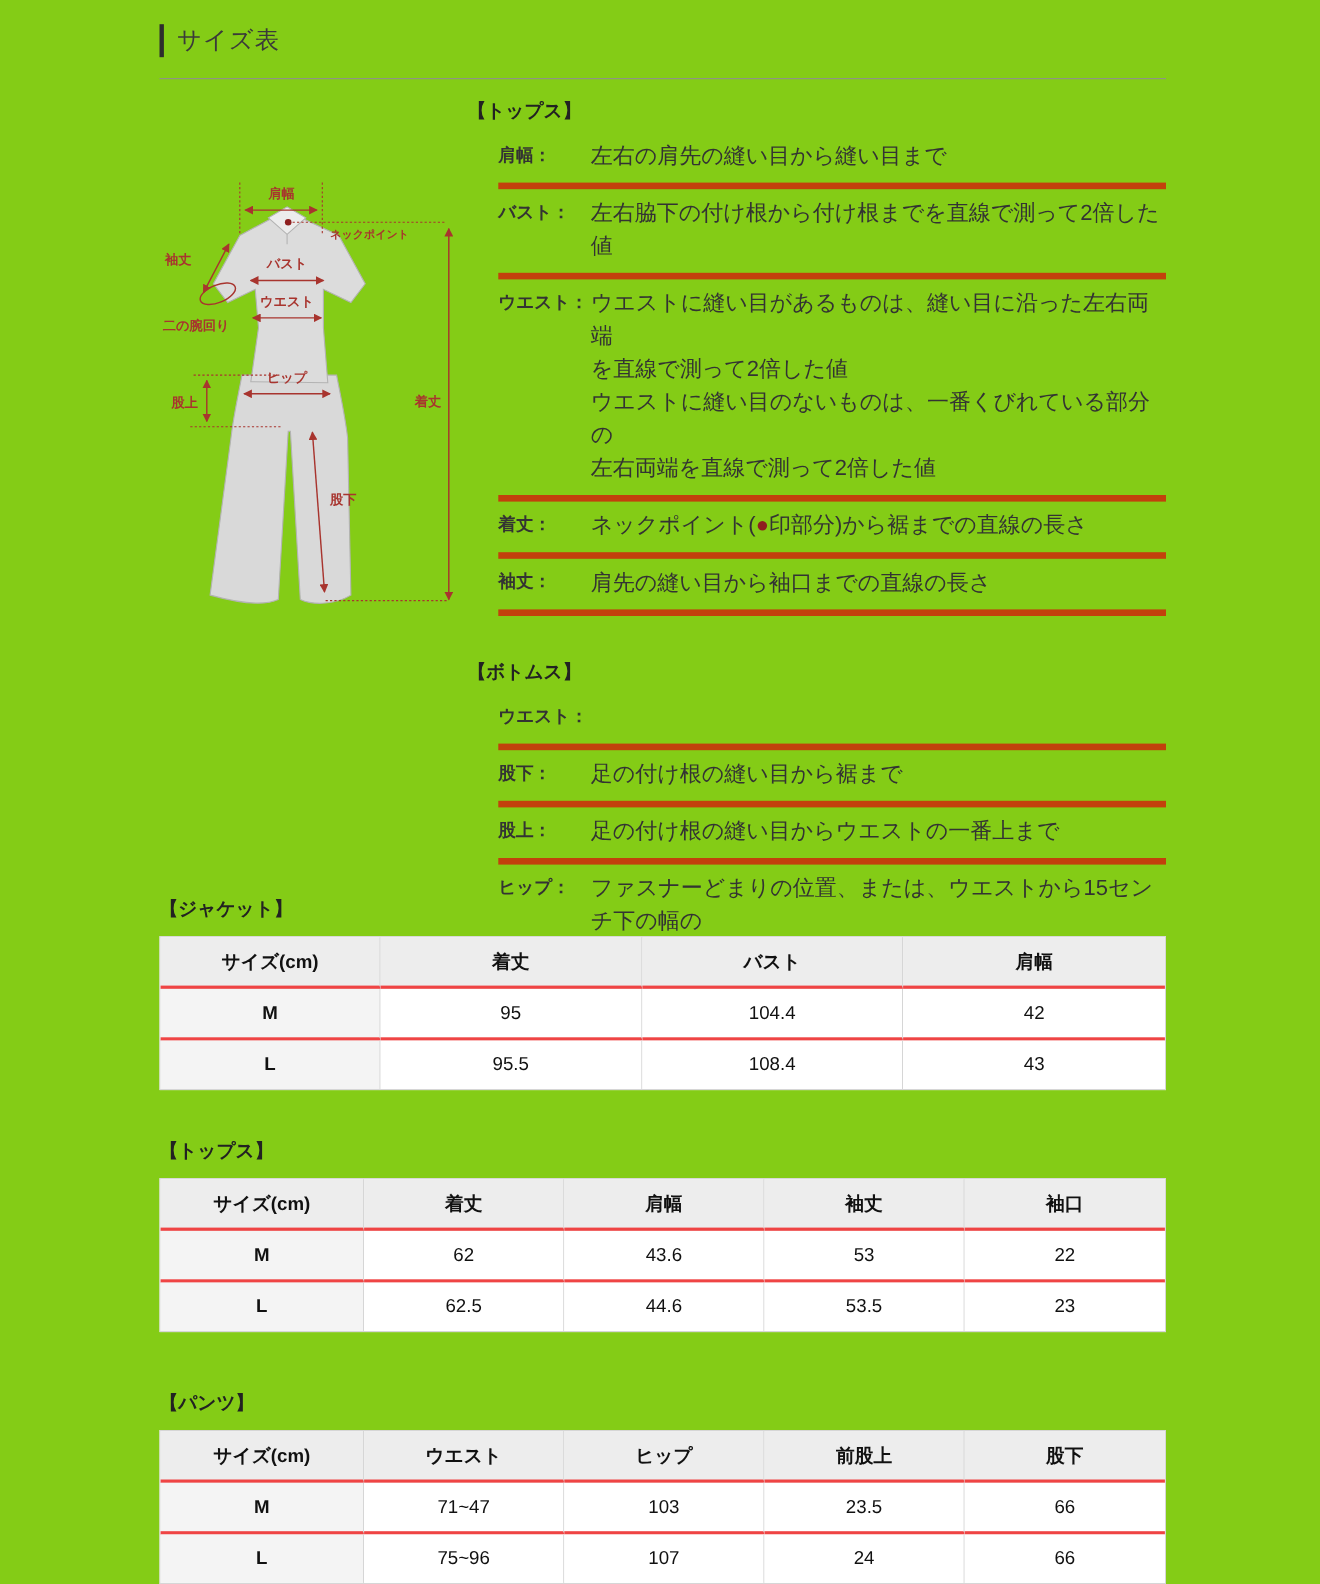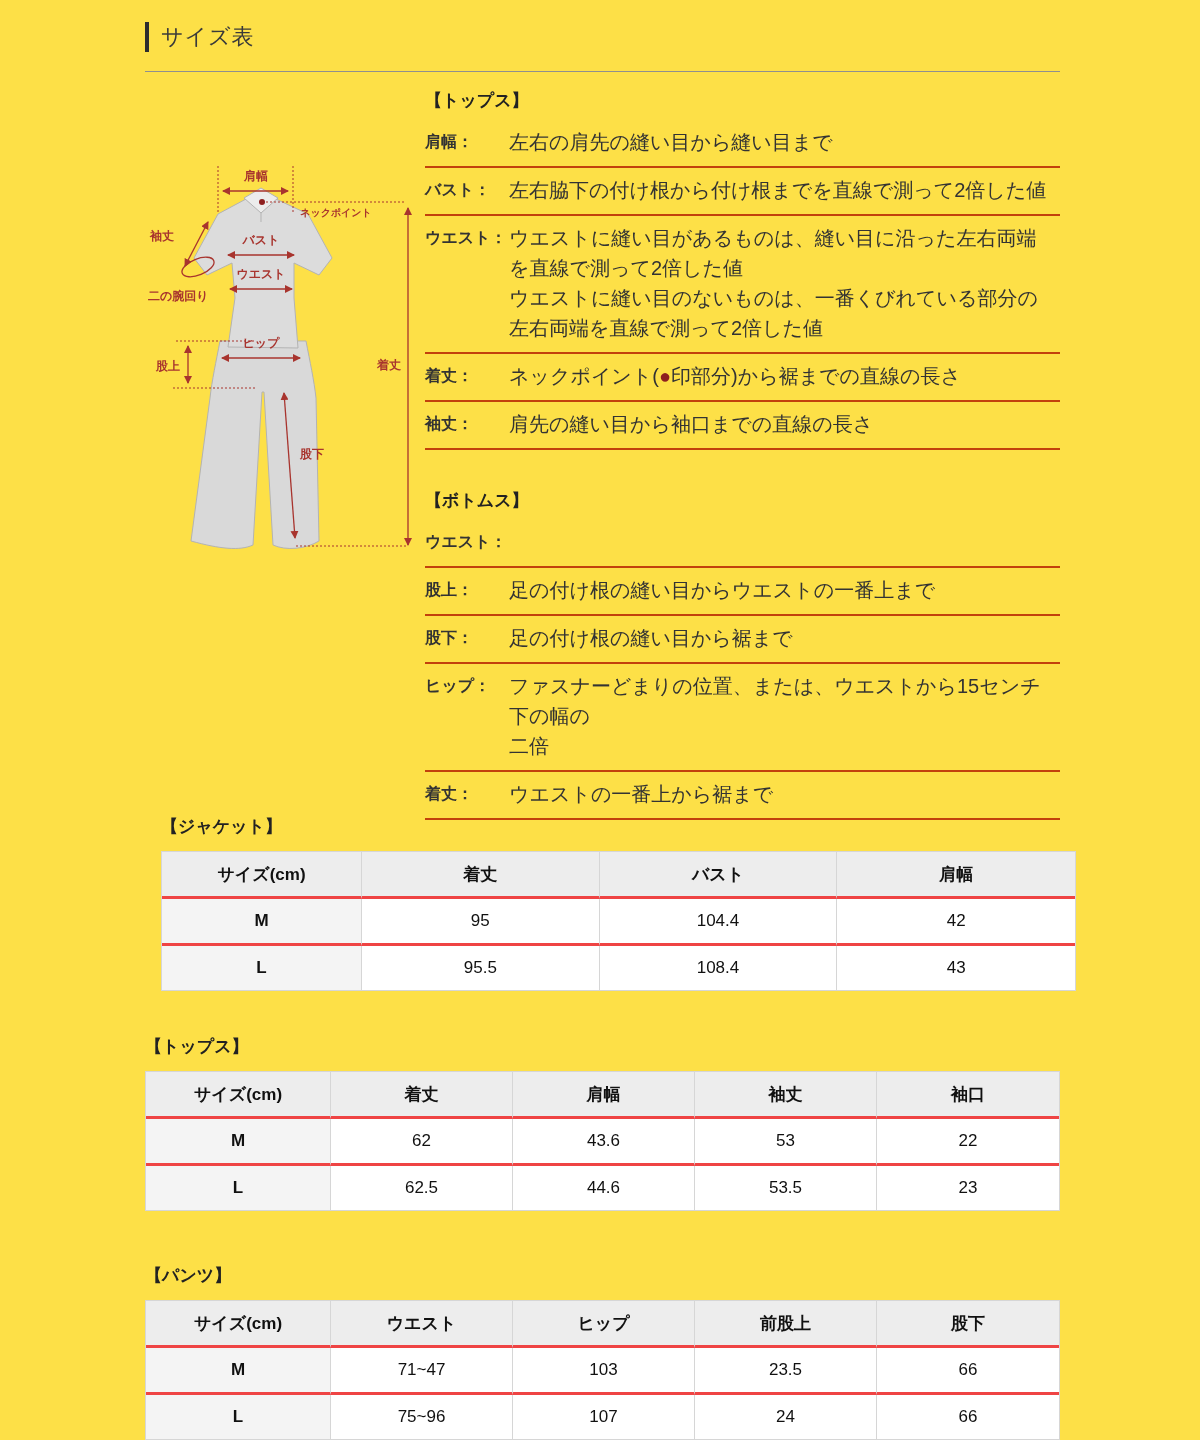--- a/index.html
+++ b/index.html
@@ -1,42 +1,42 @@
 <!DOCTYPE html>
 <html lang="ja"><head>
 <meta charset="utf-8">
 <style>
   html,body{margin:0;padding:0;background:#fff;}
   body{font-family:"Liberation Sans","DejaVu Sans",sans-serif;color:#333;}
-  .page{position:relative;width:1200px;height:1440px;background:#fde047;overflow:hidden;}
+  .page{position:relative;width:1200px;height:1440px;background:#84cc16;overflow:hidden;}
 
   
   .page-title{position:absolute;left:145px;top:22px;font-size:22px;color:#3a3a3a;
     border-left:4px solid #2d2d2d;padding-left:12px;line-height:30px;letter-spacing:1px;}
   .title-rule{position:absolute;left:145px;top:71px;width:915px;height:0;border-top:1px solid #8f8f8f;}
 
   
   .diagram{position:absolute;left:148px;top:136px;width:282px;height:474px;}
   .diagram svg .lbl{fill:#a8342e;font-size:12px;font-weight:bold;}
   .diagram svg .lbl.sm{font-size:10px;}
   .diagram svg .redline{stroke:#a8342e;stroke-width:1.3;fill:none;}
   .diagram svg .dotline{stroke:#a8342e;stroke-width:1;stroke-dasharray:2,2;fill:none;}
 
   
   .defs{position:absolute;left:425px;top:88px;width:635px;}
   .def-heading{font-size:17px;font-weight:bold;color:#222;margin:0 0 6px 0;line-height:26px;}
-  .def-row{display:flex;border-bottom:2px solid #c2410c;padding:7px 0 9px 0;}
+  .def-row{display:flex;border-bottom:6px solid #c2410c;padding:7px 0 9px 0;margin-left:28px;}
   .def-term{flex:0 0 84px;font-size:16px;font-weight:bold;color:#333;line-height:30px;}
   .def-desc{flex:1;font-size:20px;color:#333;line-height:30px;white-space:pre-line;}
   .defs-bottoms-heading{margin-top:38px;}
   .dot{color:#8e1f1f;}
 
   
   .tbl-block{position:absolute;left:145px;width:915px;}
-  .tbl-block.b1{top:815px;margin-left:16px;}
+  .tbl-block.b1{top:815px;}
   .tbl-block.b2{top:1035px;}
   .tbl-block.b3{top:1264px;}
   .tbl-label{font-size:17px;font-weight:bold;color:#222;margin:0 0 13px 0;}
   table{width:915px;table-layout:fixed;border-collapse:separate;border-spacing:0;
     border:1px solid #d6d6d6;background:#fff;}
   th,td{height:44px;text-align:center;vertical-align:middle;font-size:17px;
     border-right:1px solid #d6d6d6;border-bottom:3px solid #ef4444;padding:0;}
   th:last-child,td:last-child{border-right:none;}
   tr:last-child td{border-bottom:none;}
   thead th{background:#ededed;font-weight:bold;color:#111;}
@@ -132,26 +132,26 @@
       <div class="def-term">袖丈：</div>
       <div class="def-desc">肩先の縫い目から袖口までの直線の長さ</div>
     </div>
 
     <div class="def-heading defs-bottoms-heading">【ボトムス】</div>
 
     <div class="def-row">
       <div class="def-term">ウエスト：</div>
     </div>
     <div class="def-row">
+      <div class="def-term">股下：</div>
+      <div class="def-desc">足の付け根の縫い目から裾まで</div>
+    </div>
+    <div class="def-row">
       <div class="def-term">股上：</div>
       <div class="def-desc">足の付け根の縫い目からウエストの一番上まで</div>
-    </div>
-    <div class="def-row">
-      <div class="def-term">股下：</div>
-      <div class="def-desc">足の付け根の縫い目から裾まで</div>
     </div>
     <div class="def-row">
       <div class="def-term">ヒップ：</div>
       <div class="def-desc">ファスナーどまりの位置、または、ウエストから15センチ下の幅の
 二倍</div>
     </div>
     <div class="def-row">
       <div class="def-term">着丈：</div>
       <div class="def-desc">ウエストの一番上から裾まで</div>
     </div>

